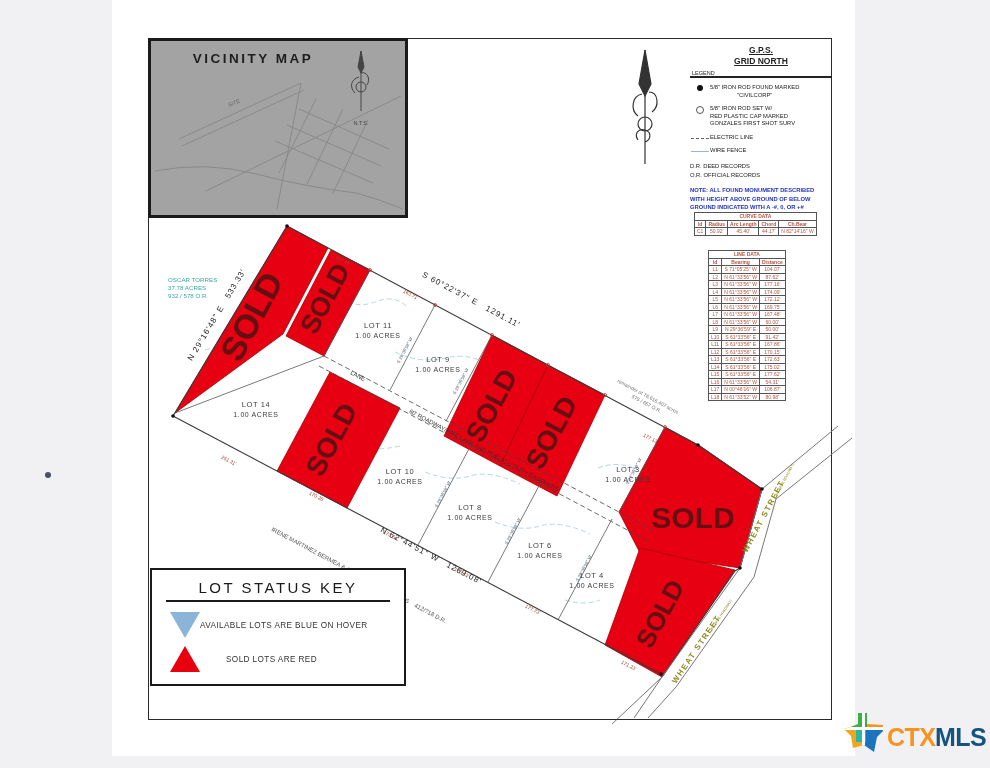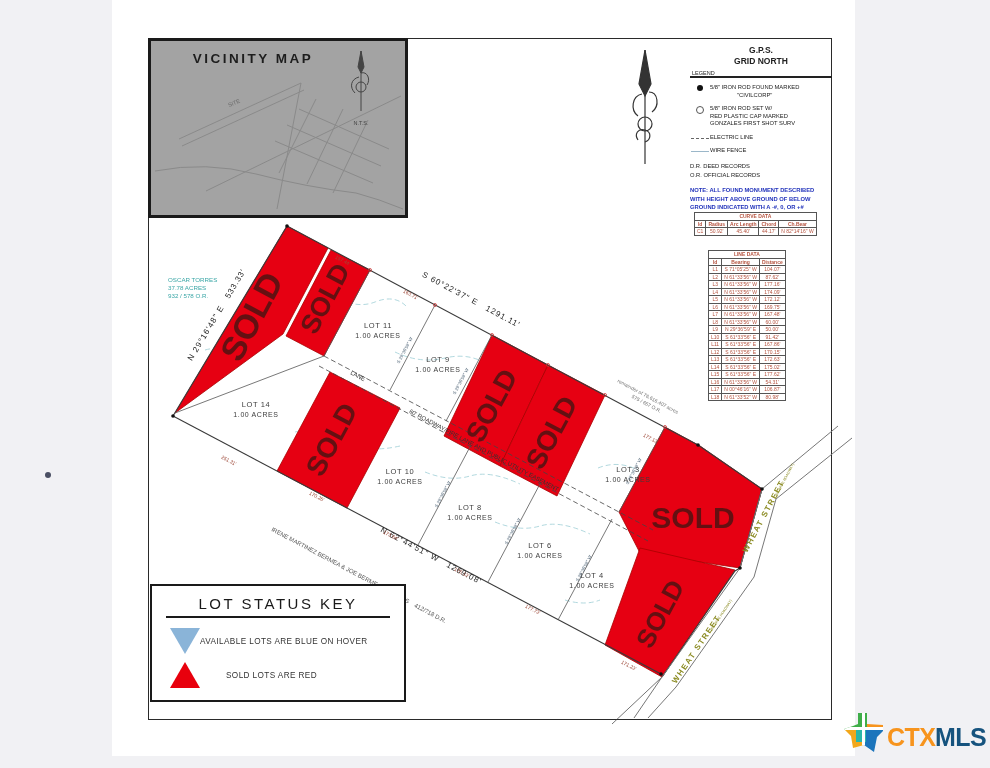--- a/index.html
+++ b/index.html
@@ -8,38 +8,38 @@
   .sheet{position:absolute;left:112px;top:0;width:743px;height:756px;background:#ffffff;}
   .nav-dot{position:absolute;left:45px;top:472px;width:6px;height:6px;border-radius:50%;background:#4a4f63;}
   .frame{position:absolute;left:148px;top:38px;width:684px;height:682px;border:1.5px solid #2a2a2a;box-sizing:border-box;}
   .vicinity{position:absolute;left:148px;top:38px;width:260px;height:180px;border:3px solid #1a1a1a;box-sizing:border-box;background:#a3a3a3;}
   .titleblock{position:absolute;left:407px;top:52px;width:215px;text-align:center;color:#1d1d1d;}
   .titleblock .t1{font-size:21px;letter-spacing:3px;font-weight:500;}
   .titleblock .t2{font-size:10px;font-weight:700;letter-spacing:1px;margin-top:6px;}
   .titleblock .t3{font-size:10px;font-weight:700;letter-spacing:1px;margin-top:1px;}
   .narrow{position:absolute;left:622px;top:44px;width:46px;height:126px;}
   .legend{position:absolute;left:690px;top:45px;width:142px;color:#222;}
-  .legend .gps{text-align:center;font-size:8.5px;font-weight:700;line-height:1.25;}
+  .legend .gps{text-align:center;font-size:8.5px;font-weight:700;line-height:1.25;text-decoration:underline;}
   .legend .rule{border-bottom:2px solid #222;margin-top:2px;position:relative;height:8px;}
   .legend .rule span{position:absolute;left:2px;bottom:0;font-size:5.5px;}
   .li{display:flex;margin-top:6px;font-size:5.8px;line-height:1.3;}
   .li .sym{width:20px;flex:0 0 20px;display:flex;align-items:flex-start;justify-content:center;padding-top:1px;}
   .dotfill{width:6px;height:6px;border-radius:50%;background:#111;}
   .dotopen{width:6px;height:6px;border-radius:50%;border:1px solid #555;background:#fff;}
   .lnsym{width:18px;height:0;border-top:1px dashed #666;margin-top:3px;}
   .lnsym2{width:18px;height:0;border-top:1px solid #9bb7c9;margin-top:3px;}
   .recs{font-size:5.8px;margin-top:7px;line-height:1.5;}
   .bluenote{font-size:5.8px;color:#2233bb;font-weight:700;margin-top:7px;line-height:1.45;}
   table.dtable{border-collapse:collapse;position:absolute;background:#fff;}
   table.dtable th,table.dtable td{border:0.5px solid #555;font-size:5px;color:#b5533f;
       padding:0 2px;line-height:1.3;text-align:center;white-space:nowrap;font-weight:400;}
   table.dtable th{font-weight:700;}
   #curve-table{left:694px;top:212px;}
   #line-table{left:708px;top:250px;}
-  .statuskey{position:absolute;left:150px;top:584px;width:256px;height:118px;border:2.5px solid #1a1a1a;
+  .statuskey{position:absolute;left:150px;top:568px;width:256px;height:118px;border:2.5px solid #1a1a1a;
       box-sizing:border-box;background:#fff;}
   .statuskey .skt{text-align:center;font-size:15px;letter-spacing:2.5px;color:#1a1a1a;margin-top:9px;font-weight:500;}
   .statuskey .skrule{border-bottom:2px solid #1a1a1a;margin:4px 14px 0 14px;}
   .skrow{display:flex;align-items:center;margin:10px 0 0 18px;}
   .skrow .tx{font-size:8.2px;color:#333;letter-spacing:0.4px;font-weight:500;}
   .tri-down{width:0;height:0;border-left:15px solid transparent;border-right:15px solid transparent;border-top:26px solid #8ab4d8;}
   .tri-up{width:0;height:0;border-left:15px solid transparent;border-right:15px solid transparent;border-bottom:26px solid #e8000d;}
   svg text{font-family:"Liberation Sans",sans-serif;}
   .plat{position:absolute;left:0;top:0;}
   .logo{position:absolute;left:843px;top:710px;width:146px;height:52px;}

